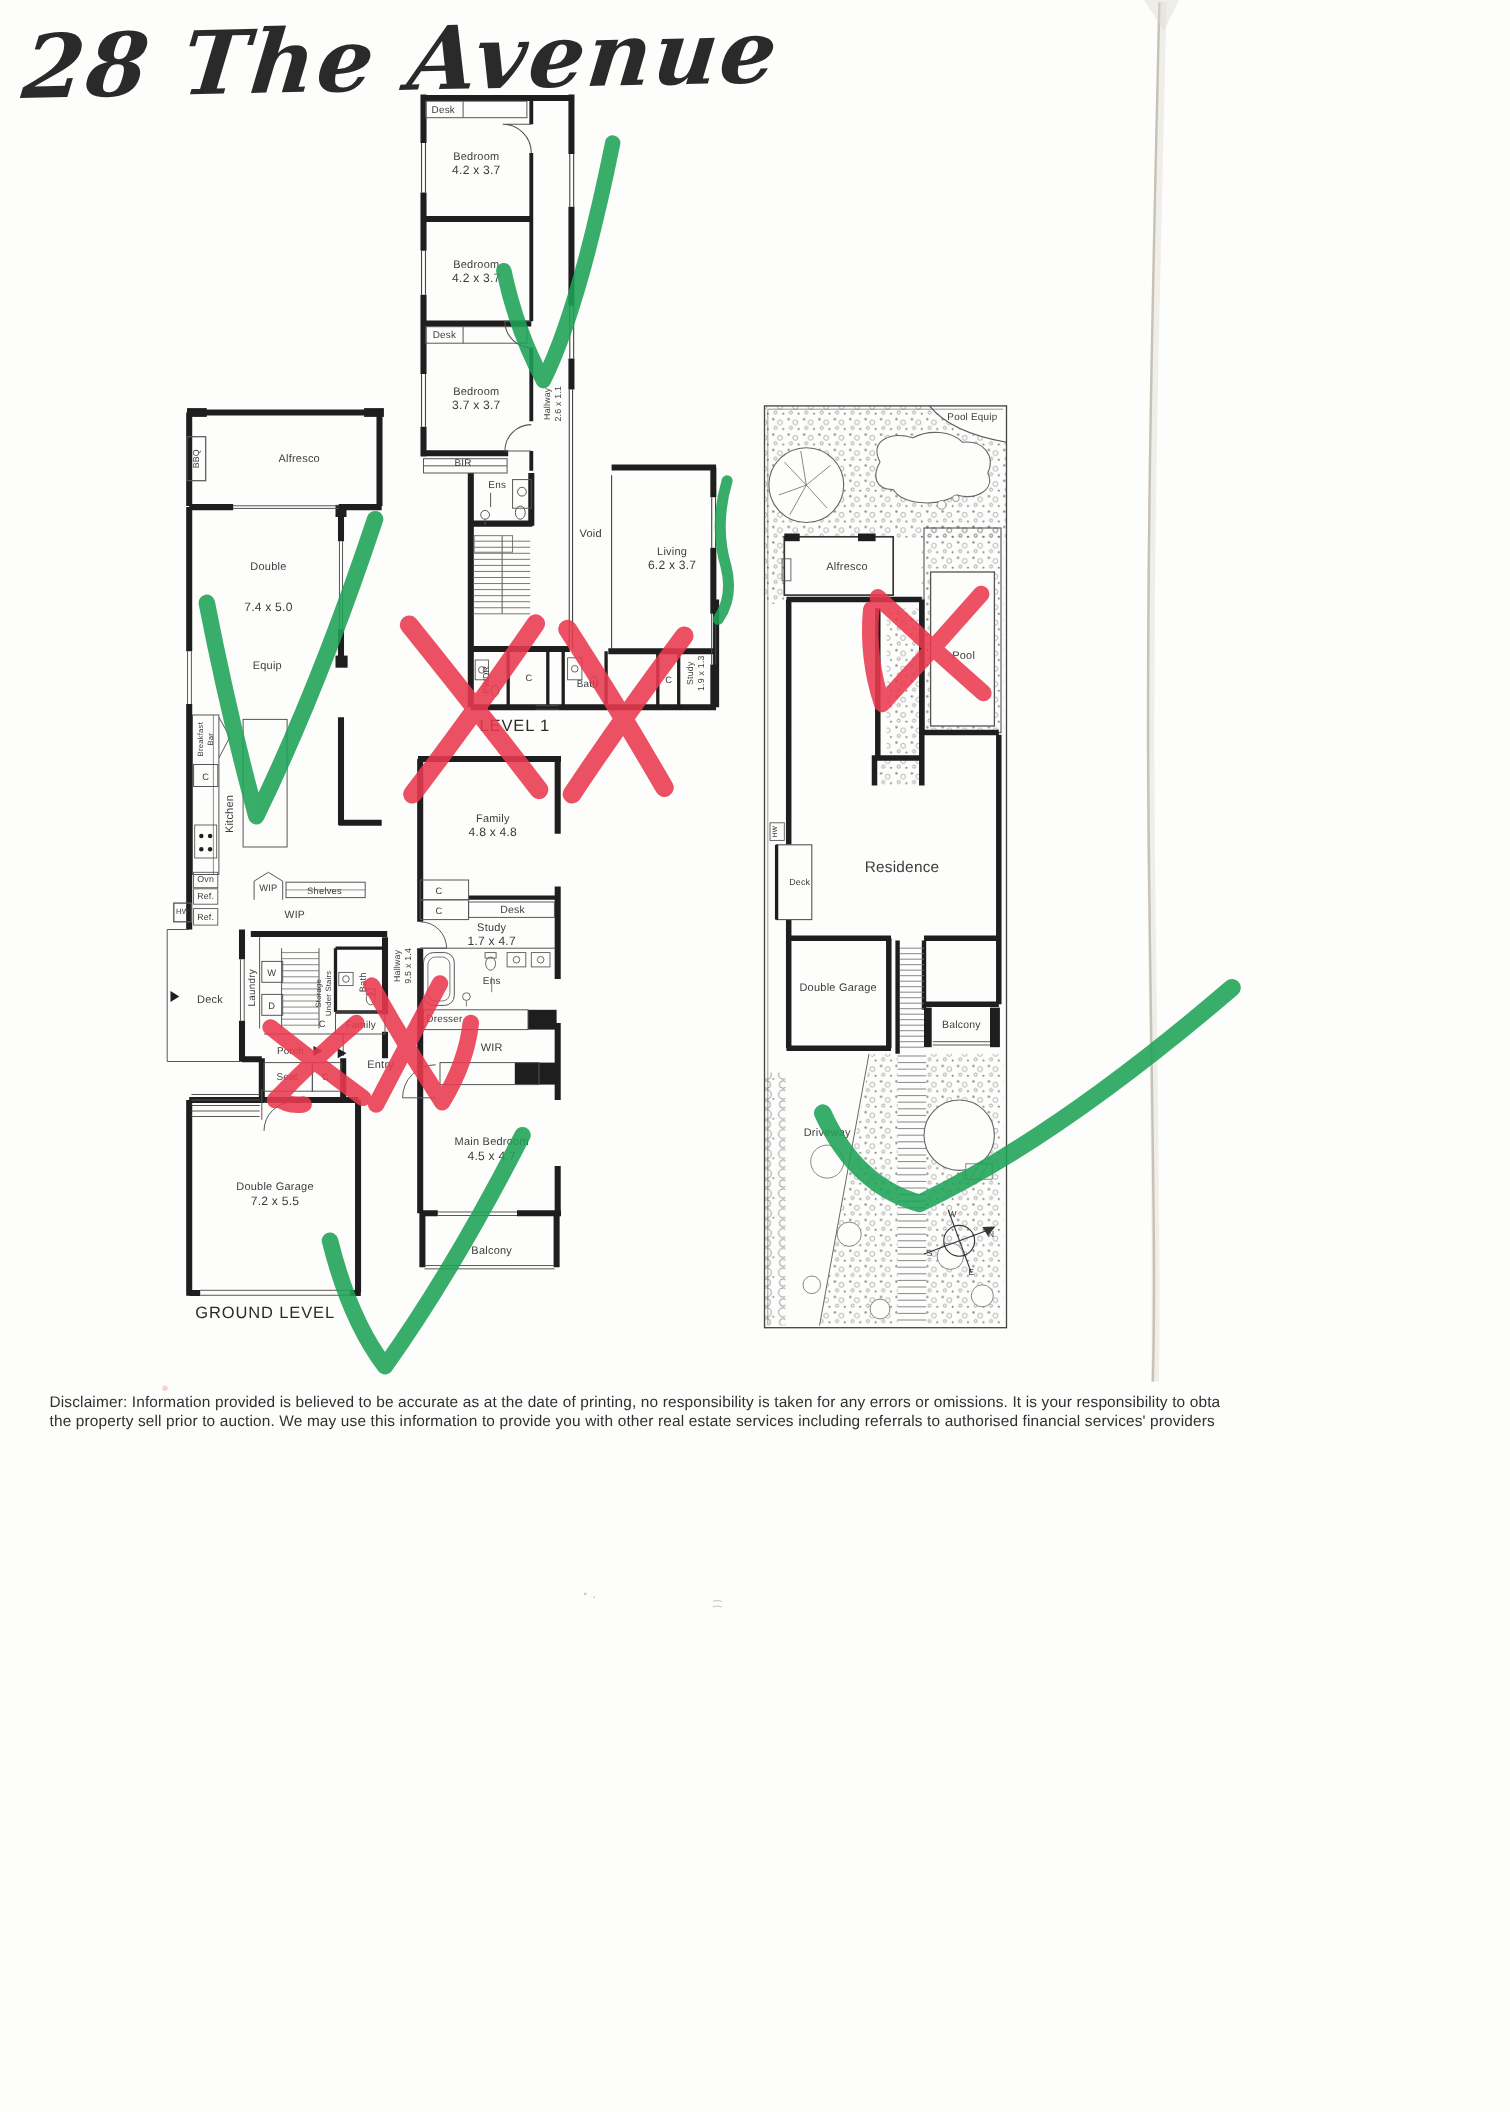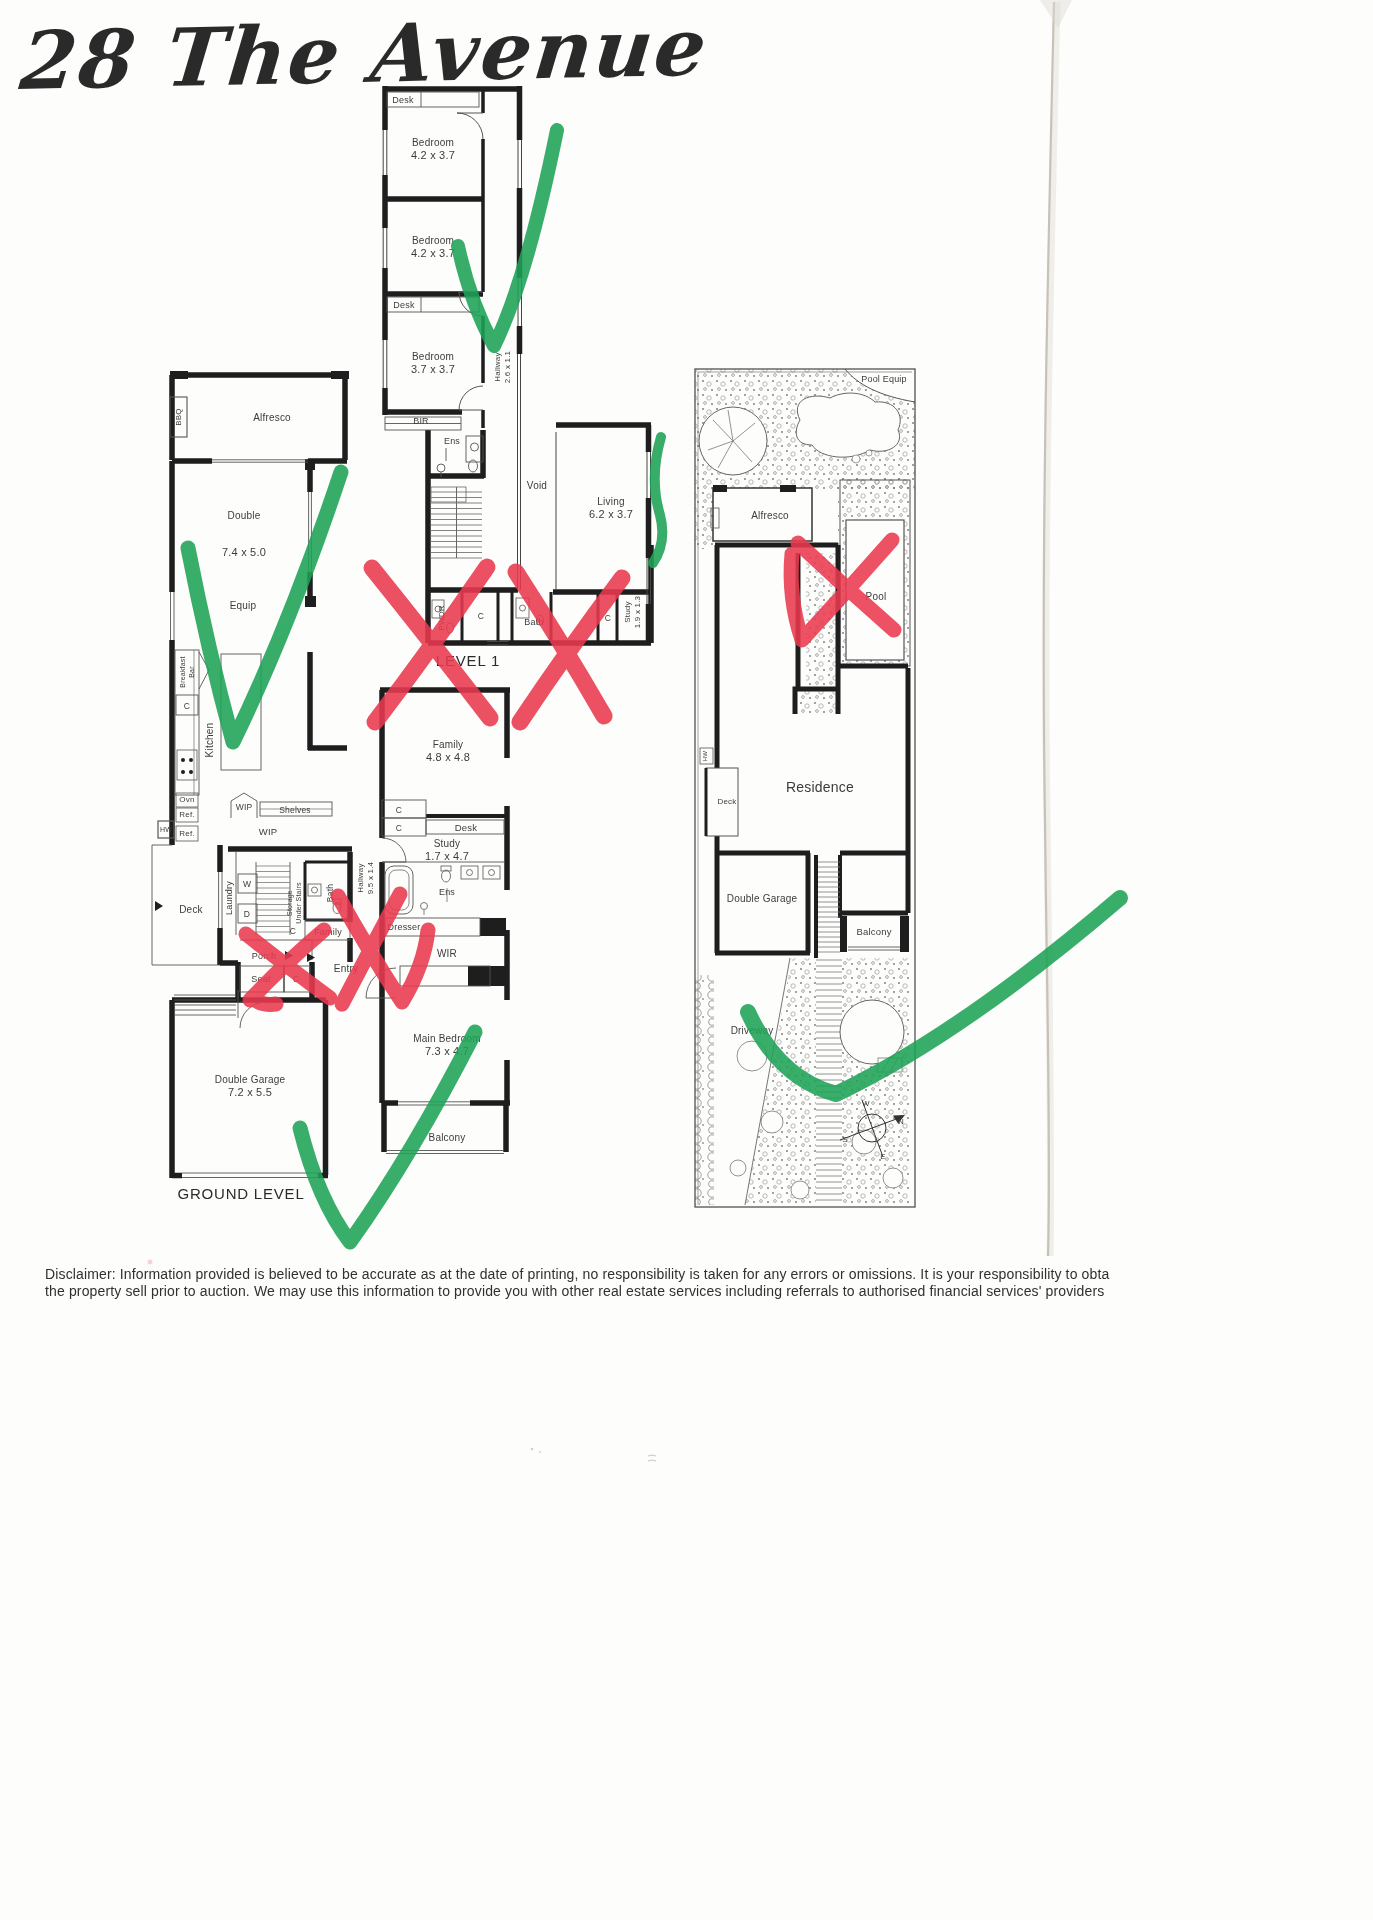--- a/index.html
+++ b/index.html
@@ -367,21 +367,21 @@
   <div class="lbl s85" style="left:293px;top:931px">C</div>
   <div class="lbl s9" style="left:264px;top:956px">Porch</div>
   <div class="lbl" style="left:346px;top:969px">Entry</div>
   <div class="lbl s9" style="left:261px;top:979px">Seat</div>
   <div class="lbl s85" style="left:296px;top:979px">C</div>
   <div class="lbl s9" style="left:404px;top:927px">Dresser</div>
   <div class="lbl s9" style="left:447px;top:892px">Ens</div>
   <div class="lbl" style="left:447px;top:954px">WIR</div>
   <div class="lbl" style="left:447px;top:1046px">
     <div>Main Bedroom</div>
-    <div class="dims">7.3 x 4.7</div>
+    <div class="dims">4.5 x 4.7</div>
   </div>
   <div class="lbl" style="left:447px;top:1138px">Balcony</div>
   <div class="lbl" style="left:250px;top:1087px">
     <div>Double Garage</div>
     <div class="dims">7.2 x 5.5</div>
   </div>
   <div class="lbl plan-title" style="left:241px;top:1194px">GROUND LEVEL</div>
 
   <div class="lbl s9" style="left:884px;top:379px">Pool Equip</div>
   <div class="lbl" style="left:770px;top:516px">Alfresco</div>

